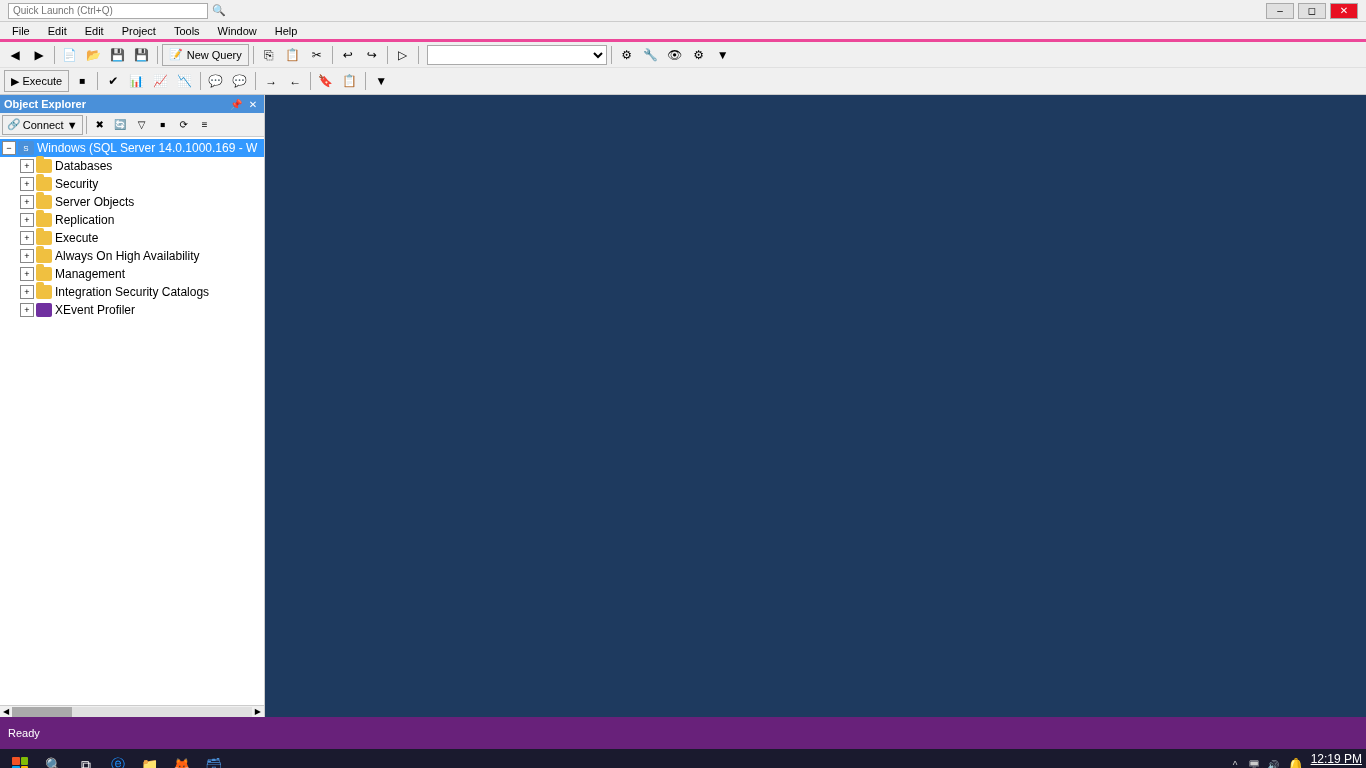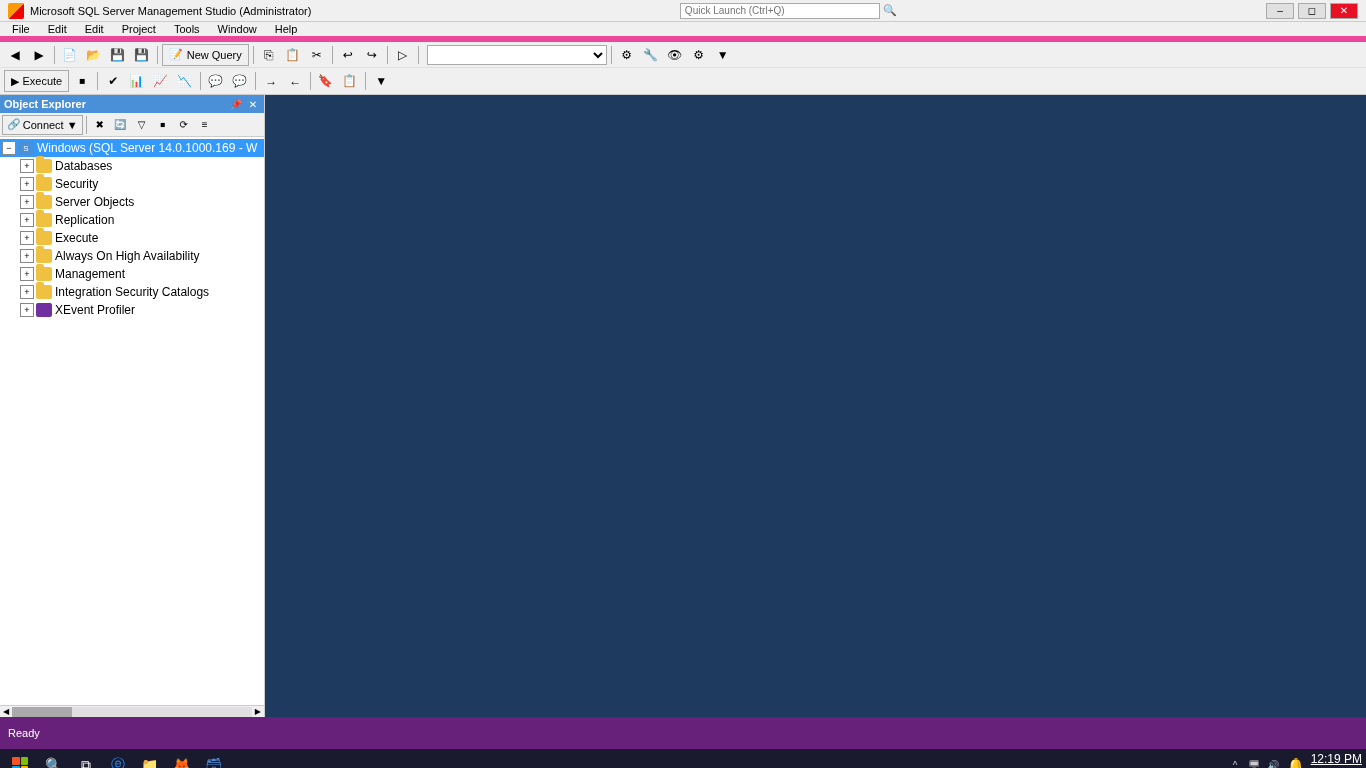--- a/index.html
+++ b/index.html
@@ -66,21 +66,21 @@
       background: #fff;
     }
 
     
     #menu-bar {
       background: #f0f0f0;
       height: 20px;
       display: flex;
       align-items: center;
       padding: 0 4px;
-      border-bottom: 6px solid #ec4899;
+      border-bottom: 3px solid #ec4899;
       gap: 2px;
     }
     .menu-item {
       padding: 1px 8px;
       font-size: 11px;
       cursor: pointer;
       color: #000;
     }
 
     
@@ -444,24 +444,20 @@
       font-size: 8px;
       position: absolute;
       bottom: -2px;
       right: -2px;
     }
   </style>
 </head>
 <body>
 
 <div id="title-bar">
-  <div id="title-bar-left">
-    <div id="title-logo"></div>
-    <span id="title-text">Microsoft SQL Server Management Studio (Administrator)</span>
-  </div>
   <div id="title-search-area">
     <input id="title-search-box" type="text" placeholder="Quick Launch (Ctrl+Q)" style="">
     <span>🔍</span>
   </div>
   <div id="title-controls">
     <div class="title-btn">–</div>
     <div class="title-btn">◻</div>
     <div class="title-btn" style="background:#e81123;color:#fff;">✕</div>
   </div>
 </div>

